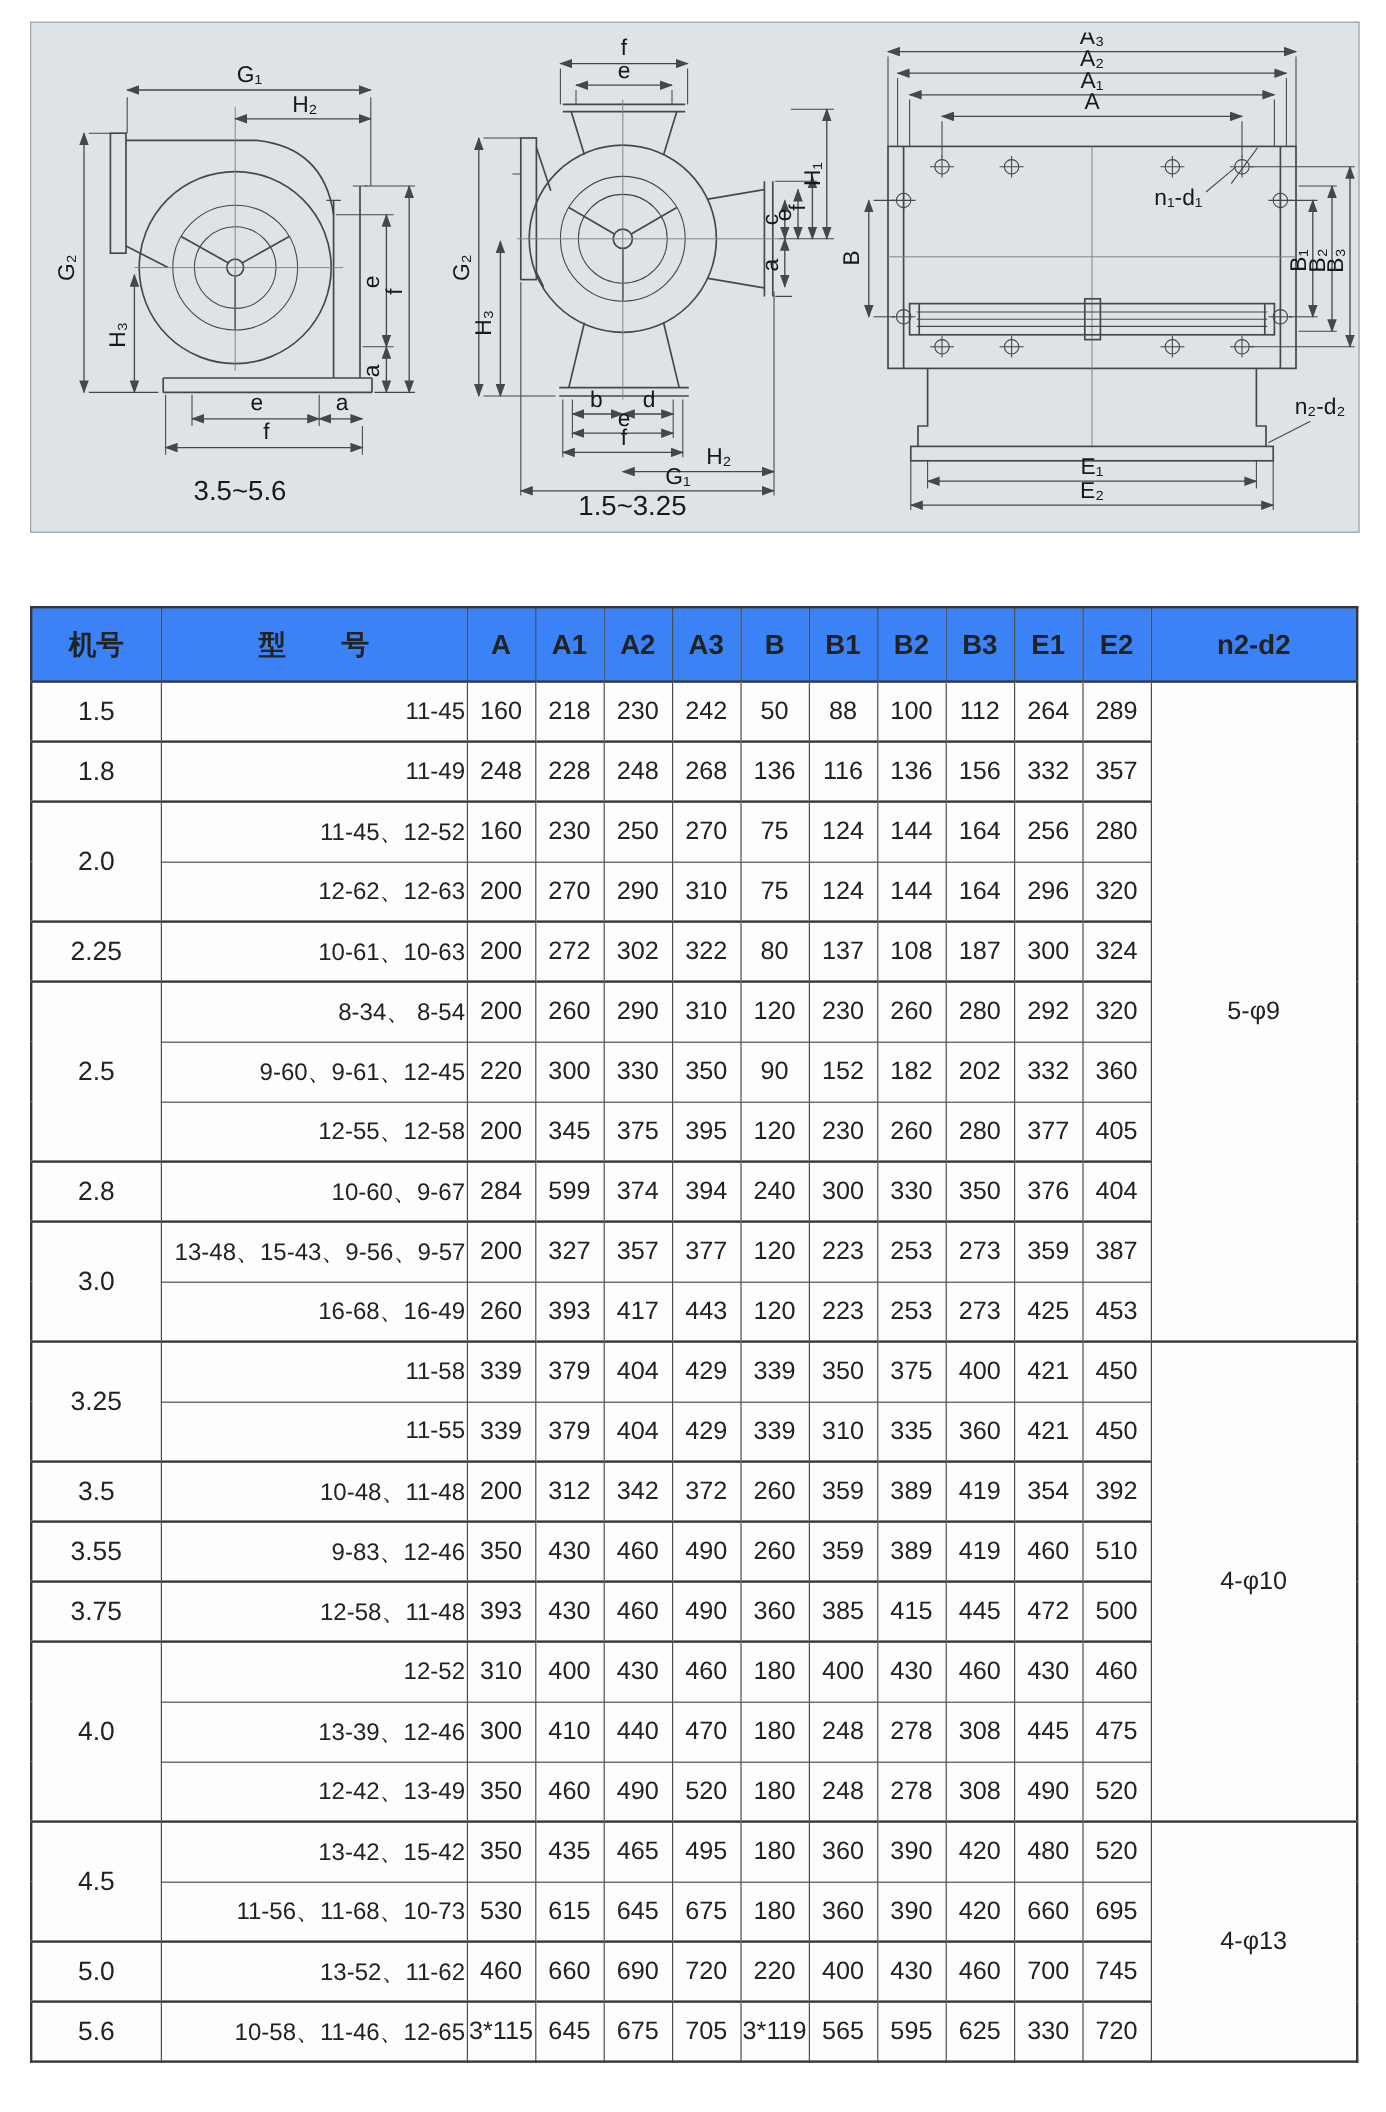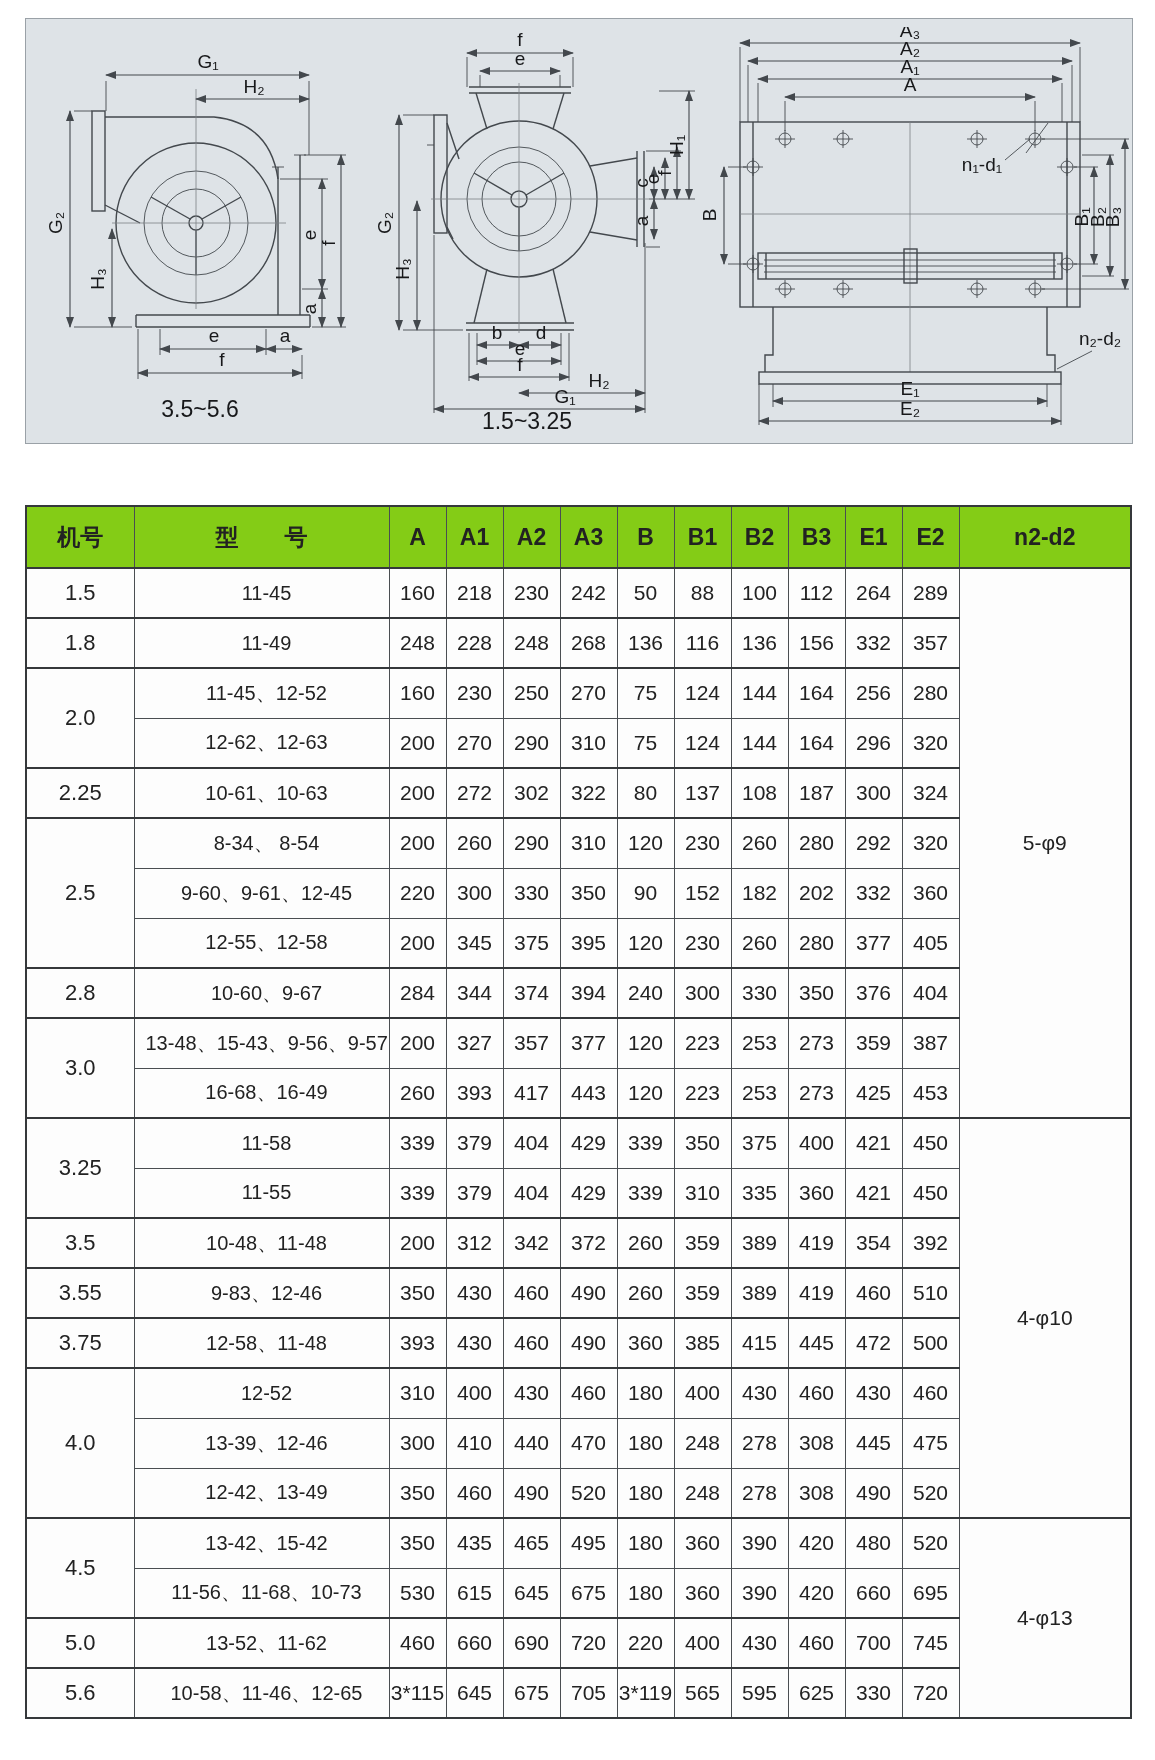--- a/index.html
+++ b/index.html
@@ -25,25 +25,25 @@
   table.spec{
     position:absolute;left:25px;top:505px;width:1105px;
     border-collapse:collapse;table-layout:fixed;
     border:2px solid #35383b;
   }
   table.spec th,table.spec td{
     border:1px solid #4a4e52;text-align:center;vertical-align:middle;
     font-size:21px;color:#222;box-sizing:border-box;background:#fdfdfd;
   }
   table.spec th{
-    background:#84cc16;font-weight:bold;font-size:23px;height:62px;
+    background:#3b82f6;font-weight:bold;font-size:23px;height:62px;
     border-bottom:2px solid #35383b;white-space:pre;
   }
   table.spec td{height:50px;}
-  table.spec td.model{text-align:center;padding-left:11px;font-size:20px;white-space:nowrap;overflow:hidden;}
+  table.spec td.model{text-align:right;padding-left:11px;font-size:20px;white-space:nowrap;overflow:hidden;}
   table.spec td.size{font-size:22px;}
   table.spec td.hole{font-size:21px;}
   table.spec tr.gs>td{border-top:2px solid #35383b;}
 </style>
 </head>
 <body>
 
 <div class="page">
 
   <svg width="0" height="0" style="position:absolute">
@@ -477,21 +477,21 @@
           <td>230</td>
           <td>260</td>
           <td>280</td>
           <td>377</td>
           <td>405</td>
         </tr>
         <tr class="gs">
           <td class="size" rowspan="1">2.8</td>
           <td class="model">10-60、9-67</td>
           <td>284</td>
-          <td>344</td>
+          <td>599</td>
           <td>374</td>
           <td>394</td>
           <td>240</td>
           <td>300</td>
           <td>330</td>
           <td>350</td>
           <td>376</td>
           <td>404</td>
         </tr>
         <tr class="gs">

